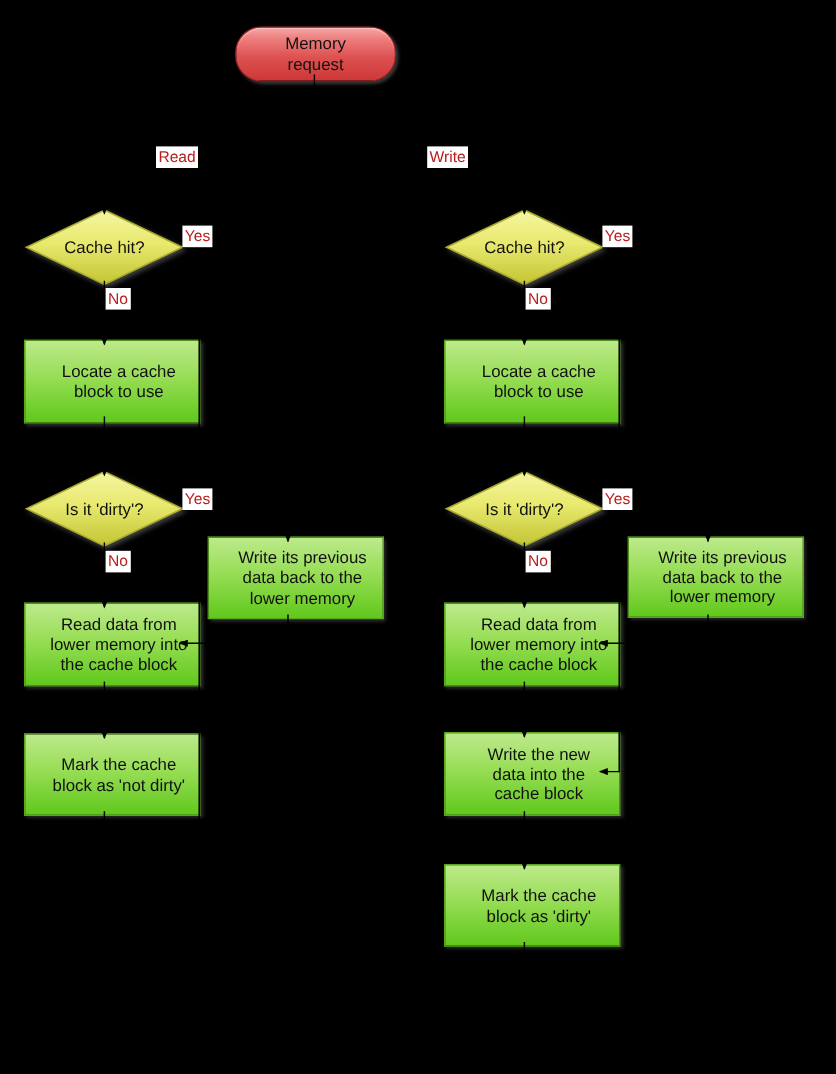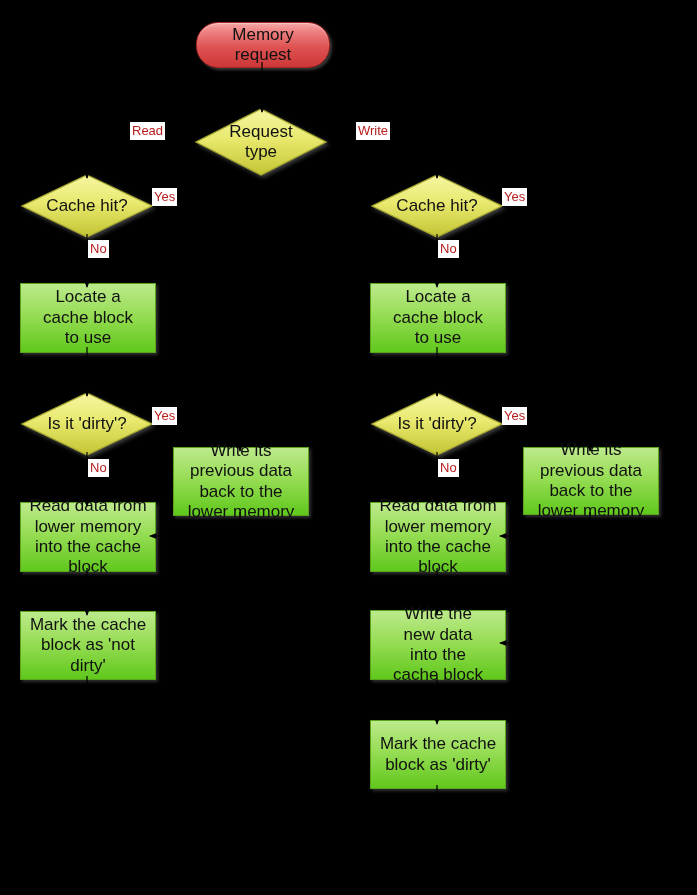--- a/index.html
+++ b/index.html
@@ -2,37 +2,38 @@
 <html><head>
 <meta charset="utf-8">
 <style>
   html,body { margin:0; padding:0; background:#000; }
   .canvas {
     position:relative; width:697px; height:895px; background:#000000;
     font-family:"Liberation Sans", sans-serif; color:#111; overflow:hidden;
   }
   .node {
     position:absolute; display:flex; align-items:center; justify-content:center;
-    text-align:center; font-size:17px; line-height:1.2; z-index:1;
+    text-align:center; font-size:14px; line-height:1.2; z-index:1;
   }
   .nlabel { display:inline-block; }
   .w70 { max-width:70px; }
   .w80 { max-width:80px; }
   .w100 { max-width:100px; }
   .w126 { max-width:126px; }
   .terminal {
     border-radius:22px;
     background:linear-gradient(180deg,#f6a8a8 0%,#ee8080 20%,#de5252 55%,#ce3737 100%);
     border:1px solid #a62626;
     box-shadow:2px 2px 3px rgba(130,130,130,.45), inset 0 1px 1px rgba(255,255,255,.4);
   }
   .process {
     background:linear-gradient(180deg,#bdea8c 0%,#97dd55 45%,#60c81c 100%);
     border:1px solid #5aa51e;
     box-shadow:2px 2px 3px rgba(130,130,130,.38);
+    padding-left:11px;
   }
   .diamond { background:transparent; }
   .dshape { position:absolute; left:0; top:0; width:100%; height:100%;
             filter:drop-shadow(2px 2px 2px rgba(135,135,135,.5)); }
   .dtext { position:relative; z-index:2; }
   .edge-label {
     position:absolute; background:#ffffff; color:#b91c1c;
     font-size:13px; line-height:18px; padding:0 2px; z-index:4; white-space:nowrap;
   }
   .connectors {
@@ -53,26 +54,20 @@
         <stop offset="0.45" stop-color="#e8e96e"></stop>
         <stop offset="1" stop-color="#c3c433"></stop>
       </linearGradient>
     </defs>
   </svg>
 
   <div class="node terminal" style="left:196px;top:22px;width:132px;height:44px">
     <span class="nlabel w80">Memory request</span>
   </div>
 
-  <div class="node diamond" style="left:194px;top:108px;width:134px;height:68px">
-    <svg class="dshape" viewBox="0 0 134 68" preserveAspectRatio="none">
-      <polygon points="67,1 132,34 67,67 2,34" fill="url(#gradY)" stroke="#a9aa30" stroke-width="1.3"></polygon>
-    </svg>
-    <span class="nlabel dtext w70">Request type</span>
-  </div>
 
   <span class="edge-label" style="left:130px;top:122px">Read</span>
   <span class="edge-label" style="left:356px;top:122px">Write</span>
 
   <div class="node diamond" style="left:20px;top:174px;width:134px;height:64px">
     <svg class="dshape" viewBox="0 0 134 64" preserveAspectRatio="none">
       <polygon points="67,1 132,32 67,63 2,32" fill="url(#gradY)" stroke="#a9aa30" stroke-width="1.3"></polygon>
     </svg>
     <span class="nlabel dtext">Cache hit?</span>
   </div>

